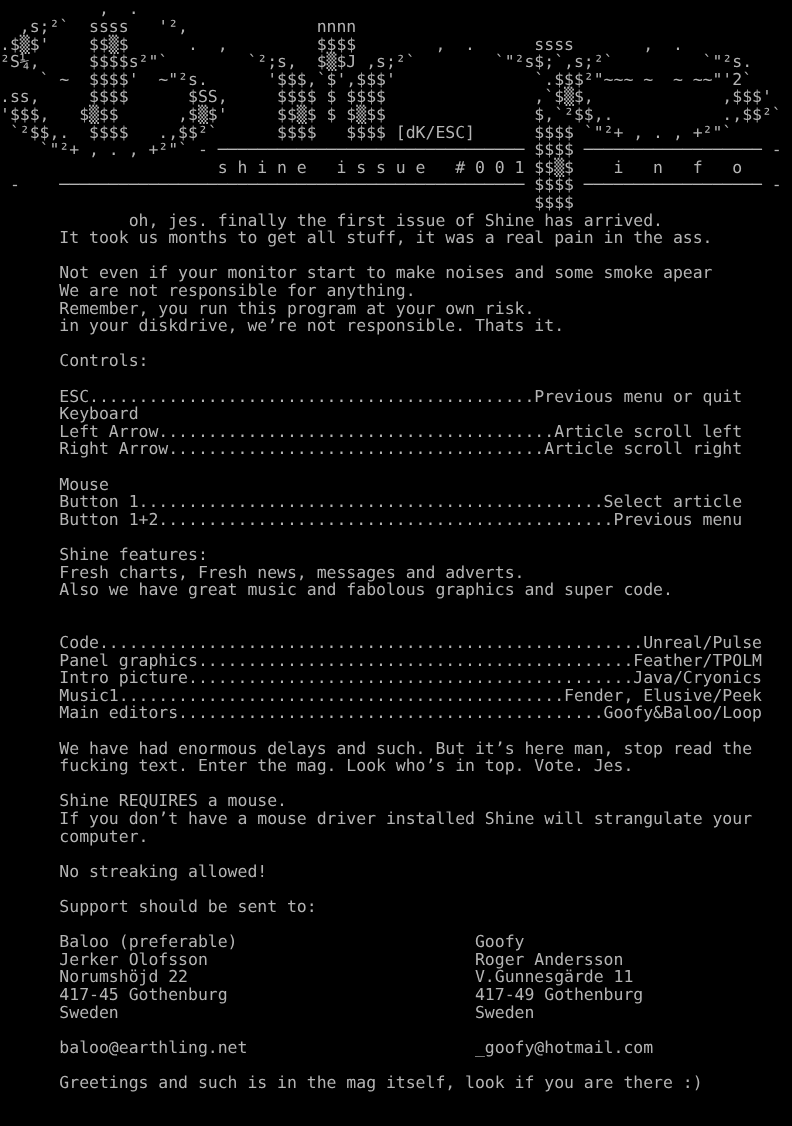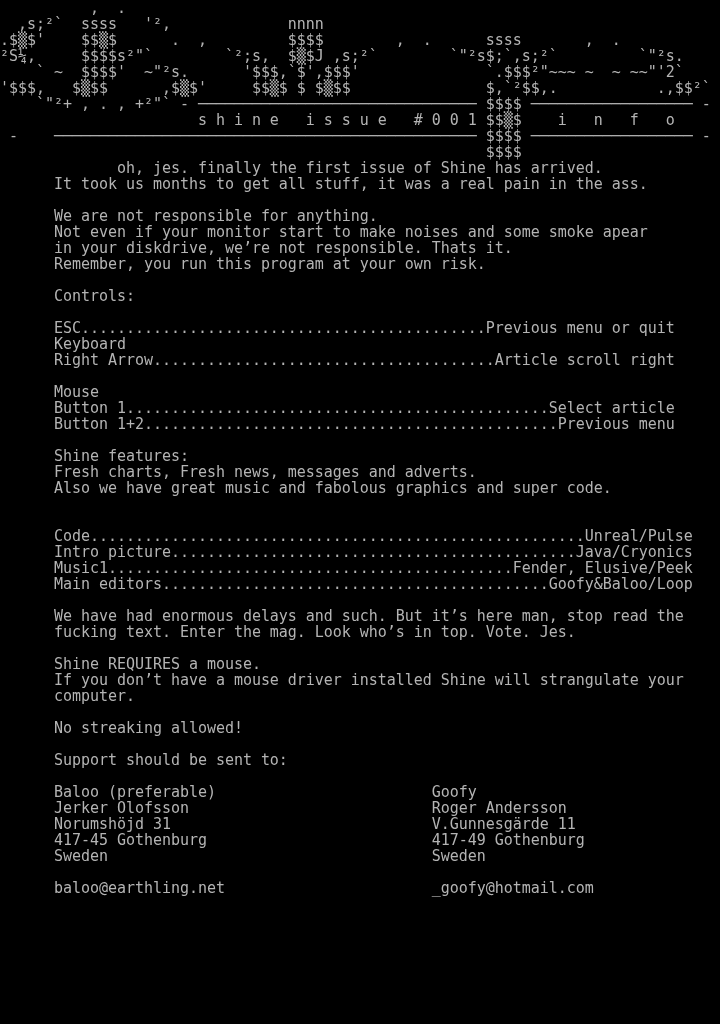--- a/index.html
+++ b/index.html
@@ -28,57 +28,61 @@
 </head>
 <body>
 
 <div class="screen">
   <div class="section">
       <div class="row">          ,  .</div>
       <div class="row">  ,s;²`  ssss   '²,             nnnn</div>
       <div class="row">.$▒$'    $$▒$      .  ,         $$$$        ,  .      ssss       ,  .</div>
       <div class="row">²S¼,     $$$$s²"`        `²;s,  $▒$J ,s;²`        `"²s$;`,s;²`         `"²s.</div>
       <div class="row">    ` ~  $$$$'  ~"²s.      '$$$,`$',$$$'              `.$$$²"~~~ ~  ~ ~~"'2`</div>
+      <div class="row">.ss,     $$$$      $SS,     $$$$ $ $$$$               ,`$▒$,             ,$$$'</div>
       <div class="row">'$$$,   $▒$$      ,$▒$'     $$▒$ $ $▒$$               $,`²$$,.           .,$$²`</div>
+      <div class="row"> `²$$,.  $$$$   .,$$²`      $$$$   $$$$ [dK/ESC]      $$$$ `"²+ , . , +²"`</div>
       <div class="row">    `"²+ , . , +²"` - ─────────────────────────────── $$$$ ────────────────── -</div>
       <div class="row">                      s h i n e   i s s u e   # 0 0 1 $$▒$    i   n   f   o</div>
       <div class="row"> -    ─────────────────────────────────────────────── $$$$ ────────────────── -</div>
       <div class="row">                                                      $$$$</div>
     </div>
   <div class="section">
       <div class="row">             oh, jes. finally the first issue of Shine has arrived.</div>
       <div class="row">      It took us months to get all stuff, it was a real pain in the ass.</div>
       <div class="row"></div>
+      <div class="row">      Not even if your monitor start to make noises and some smoke apear</div>
       <div class="row">      We are not responsible for anything.</div>
-      <div class="row">      Not even if your monitor start to make noises and some smoke apear</div>
+      <div class="row">      Remember, you run this program at your own risk.</div>
       <div class="row">      in your diskdrive, we’re not responsible. Thats it.</div>
-      <div class="row">      Remember, you run this program at your own risk.</div>
     </div>
   <div class="section">
       <div class="row"></div>
       <div class="row">      Controls:</div>
       <div class="row"></div>
       <div class="row">      ESC.............................................Previous menu or quit</div>
       <div class="row">      Keyboard</div>
+      <div class="row">      Left Arrow........................................Article scroll left</div>
       <div class="row">      Right Arrow......................................Article scroll right</div>
       <div class="row"></div>
       <div class="row">      Mouse</div>
       <div class="row">      Button 1...............................................Select article</div>
       <div class="row">      Button 1+2..............................................Previous menu</div>
     </div>
   <div class="section">
       <div class="row"></div>
       <div class="row">      Shine features:</div>
       <div class="row">      Fresh charts, Fresh news, messages and adverts.</div>
       <div class="row">      Also we have great music and fabolous graphics and super code.</div>
       <div class="row"></div>
     </div>
   <div class="section">
       <div class="row"></div>
       <div class="row">      Code.......................................................Unreal/Pulse</div>
+      <div class="row">      Panel graphics............................................Feather/TPOLM</div>
       <div class="row">      Intro picture.............................................Java/Cryonics</div>
       <div class="row">      Music1.............................................Fender, Elusive/Peek</div>
       <div class="row">      Main editors...........................................Goofy&amp;Baloo/Loop</div>
     </div>
   <div class="section">
       <div class="row"></div>
       <div class="row">      We have had enormous delays and such. But it’s here man, stop read the</div>
       <div class="row">      fucking text. Enter the mag. Look who’s in top. Vote. Jes.</div>
       <div class="row"></div>
       <div class="row">      Shine REQUIRES a mouse.</div>
@@ -86,20 +90,23 @@
       <div class="row">      computer.</div>
       <div class="row"></div>
       <div class="row">      No streaking allowed!</div>
       <div class="row"></div>
       <div class="row">      Support should be sent to:</div>
     </div>
   <div class="section">
       <div class="row"></div>
       <div class="row">      Baloo (preferable)                        Goofy</div>
       <div class="row">      Jerker Olofsson                           Roger Andersson</div>
-      <div class="row">      Norumshöjd 31                             V.Gunnesgärde 11</div>
+      <div class="row">      Norumshöjd 22                             V.Gunnesgärde 11</div>
       <div class="row">      417-45 Gothenburg                         417-49 Gothenburg</div>
       <div class="row">      Sweden                                    Sweden</div>
       <div class="row"></div>
       <div class="row">      baloo@earthling.net                       _goofy@hotmail.com</div>
       <div class="row"></div>
     </div>
+  <div class="section">
+      <div class="row">      Greetings and such is in the mag itself, look if you are there :)</div>
+    </div>
 </div>
 
 </body></html>

